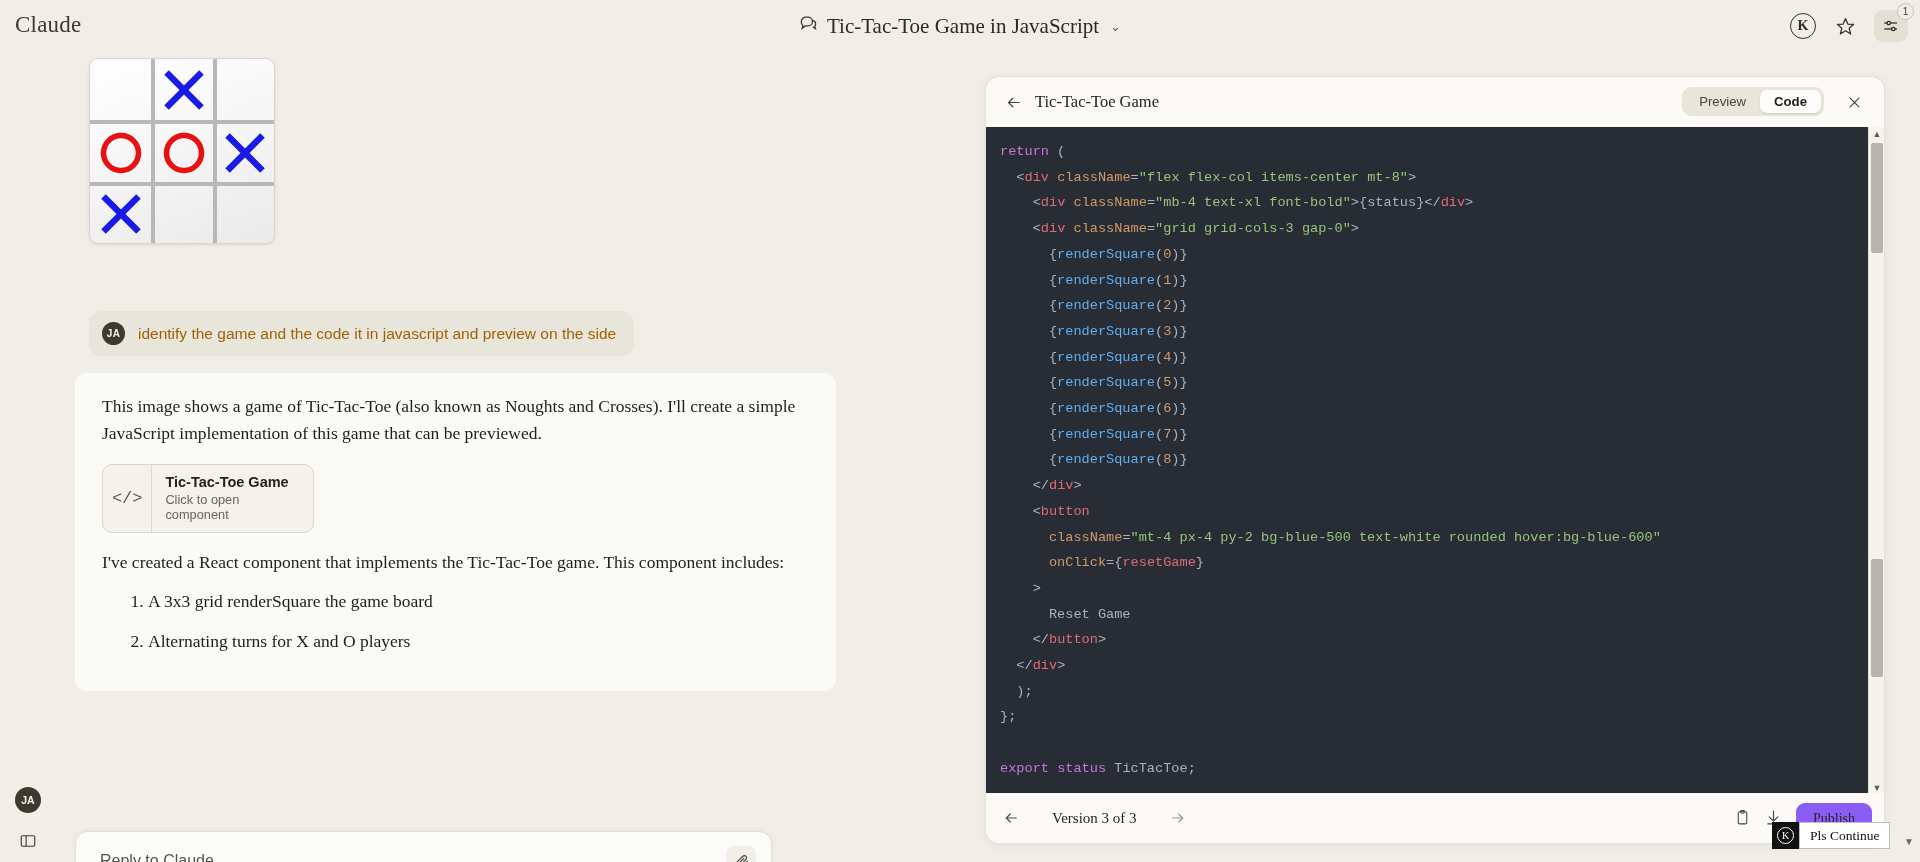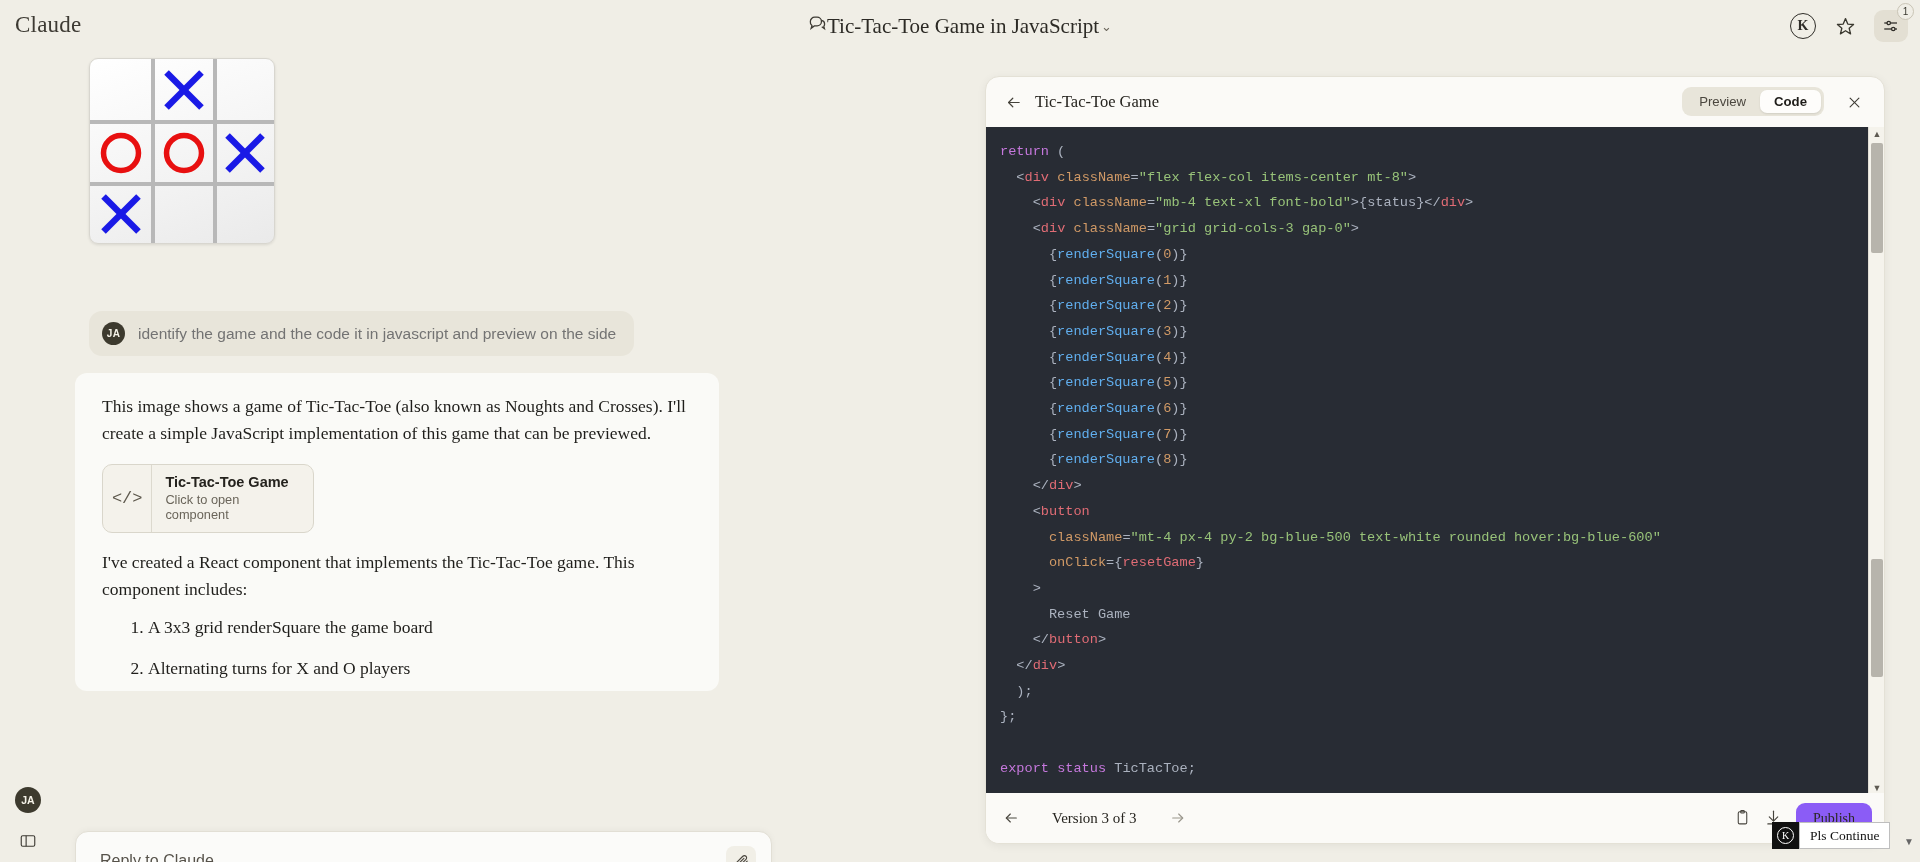--- a/index.html
+++ b/index.html
@@ -13,21 +13,21 @@
 
   
   .topbar { position: absolute; top: 0; left: 0; width: 1920px; height: 56px; }
   .brand {
     position: absolute; left: 15px; top: 12px;
     font-family: "Liberation Serif", serif;
     font-size: 23px; color: #3D3A33; letter-spacing: .2px;
   }
   .convo-title {
     position: absolute; left: 50%; top: 12px; transform: translateX(-50%);
-    display: flex; align-items: center; 
+    display: flex; align-items: center; gap: 9px;
     font-family: "Liberation Serif", serif;
     font-size: 21px; color: #2C2A25; white-space: nowrap;
     padding: 2px 8px; border-radius: 7px; cursor: pointer;
   }
   .chev { font-size: 13px; color: #6B665B; margin-left: 2px; }
 
   .topright { position: absolute; right: 12px; top: 10px; display: flex; align-items: center; gap: 14px; }
   .circle-k {
     width: 26px; height: 26px; border-radius: 50%;
     border: 1.6px solid #2F2D28; color: #2F2D28;
@@ -70,24 +70,24 @@
     position: absolute; left: 89px; top: 255px;
     display: flex; align-items: center; gap: 13px;
     background: #E8E5DA; border-radius: 13px;
     padding: 11px 18px 11px 13px; max-width: 640px;
   }
   .ava {
     width: 23px; height: 23px; border-radius: 50%; background: #3D3A2E; color: #F5F2E8;
     display: flex; align-items: center; justify-content: center;
     font-size: 10px; font-weight: bold; letter-spacing: .3px; flex: none;
   }
-  .user-text { font-family: "Liberation Sans", sans-serif; font-size: 15.5px; color: #737373; }
+  .user-text { font-family: "Liberation Sans", sans-serif; font-size: 15.5px; color: #a16207; }
 
   .assistant {
-    position: absolute; left: 75px; top: 317px; width: 644px; height: 318px;
+    position: absolute; left: 75px; top: 317px; width: 761px; height: 318px;
     background: #FAFAF7; border-radius: 12px; padding: 20px 24px 0 27px;
     overflow: hidden;
   }
   .para {
     font-family: "Liberation Serif", serif; font-size: 17.5px; color: #1F1E1B;
     line-height: 1.52; margin-bottom: 14px;
   }
   .artifact-card {
     display: inline-flex; align-items: stretch;
     border: 1px solid #D9D6CB; border-radius: 10px; overflow: hidden;

